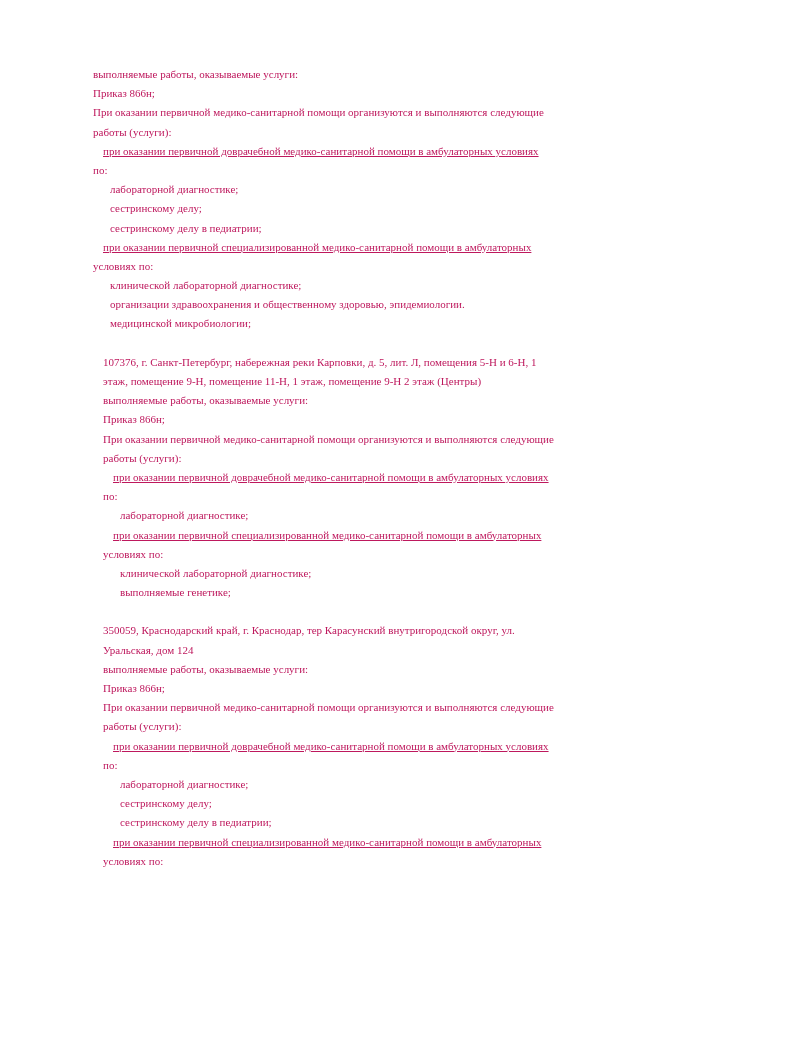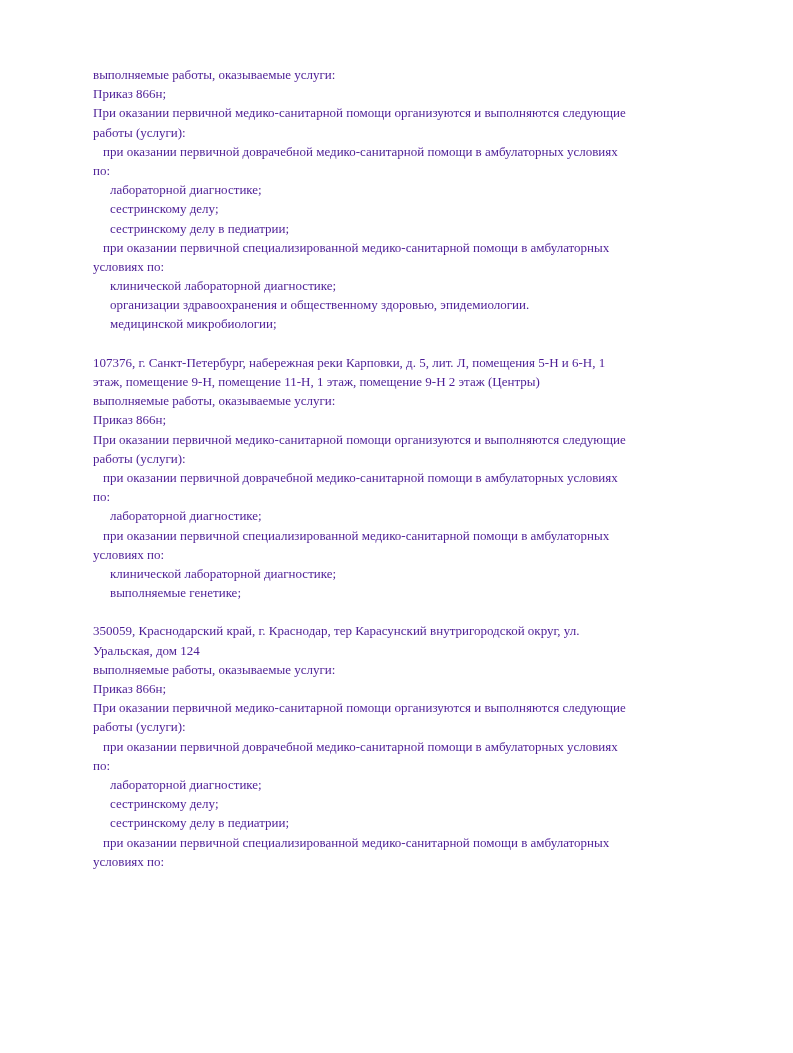--- a/index.html
+++ b/index.html
@@ -15,32 +15,32 @@
   }
   .page {
     box-sizing: border-box;
     width: 793px;
     height: 1053px;
     background: #ffffff;
     color: #000000;
     padding: 65px 56px 0 93px;
   }
   .doc {
-    font-size: 13px;
+    font-size: 11px;
     line-height: 19.2px;
-    color: #4c1d95;
+    color: #be185d;
   }
   .block { margin: 0; }
-  .block + .block { margin-top: 19.2px; }
+  .block + .block { margin-top: 19.2px; margin-left: 10px; }
   .line {
     white-space: nowrap;
     height: 19.2px;
   }
   .indent-0 { padding-left: 0; }
-  .indent-1 { padding-left: 10px; }
+  .indent-1 { padding-left: 10px; text-decoration: underline; }
   .indent-2 { padding-left: 17px; }
 </style>
 </head>
 <body>
 
 <div class="page">
   <div class="doc">
       <div class="block">
         <div class="line indent-0">выполняемые работы, оказываемые услуги:</div>
         <div class="line indent-0">Приказ 866н;</div>

